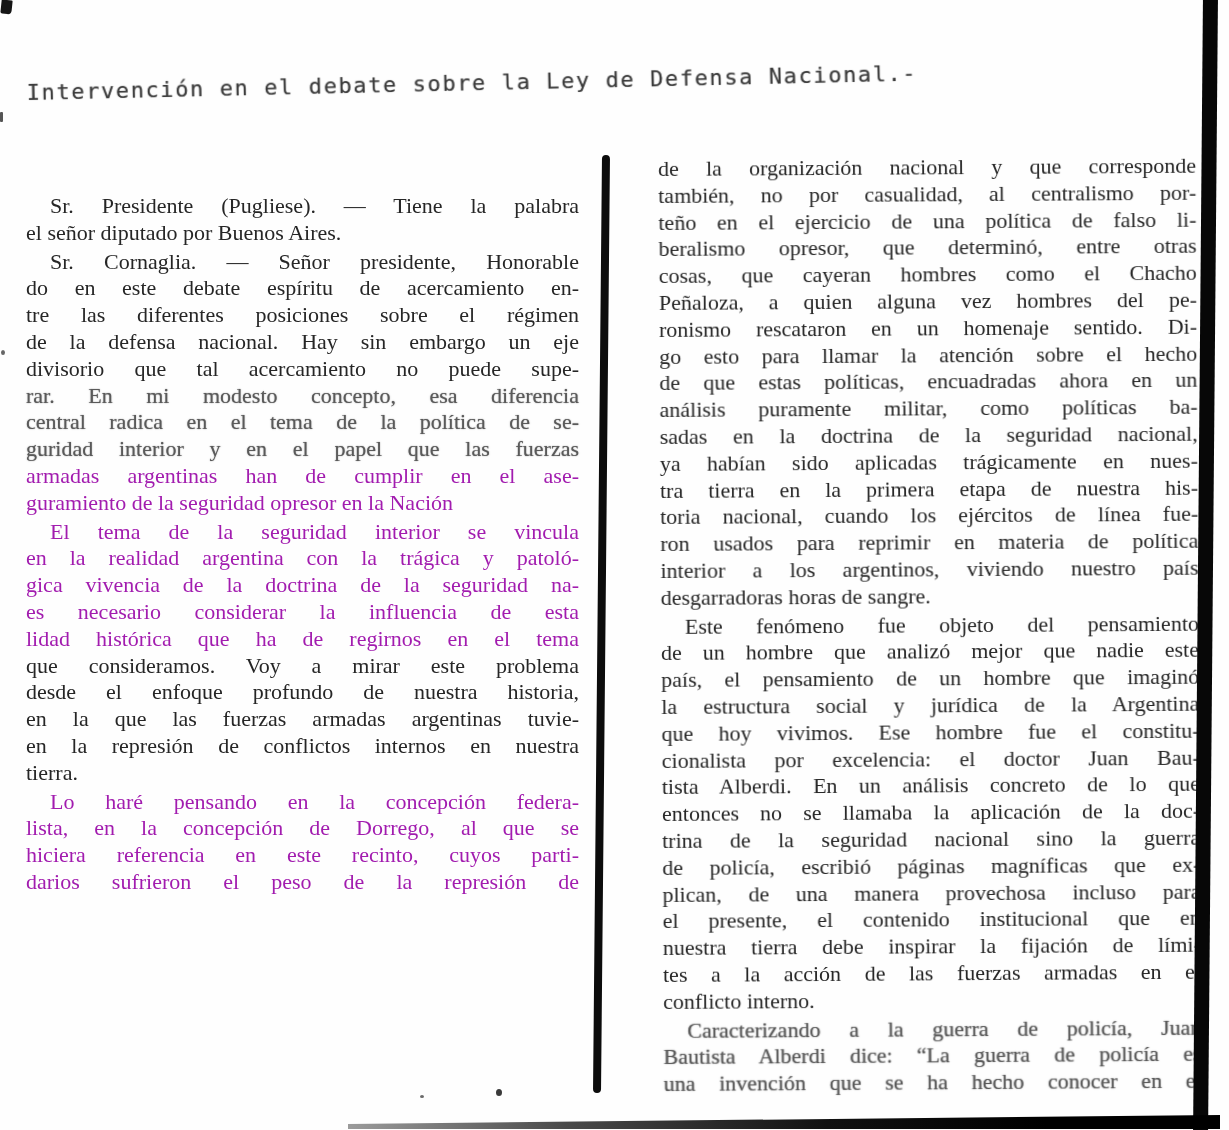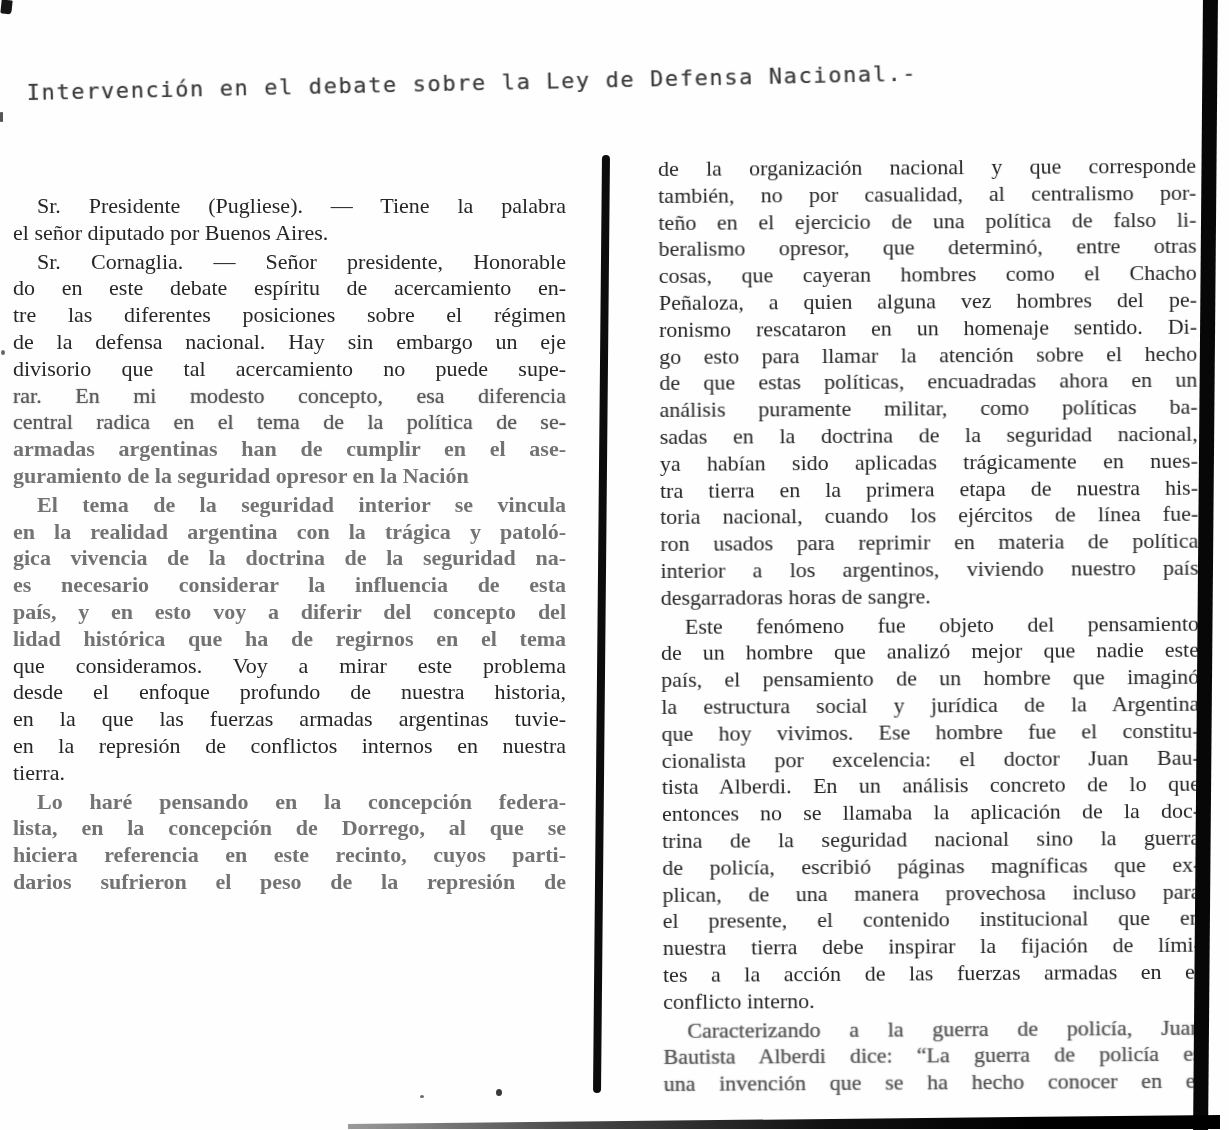--- a/index.html
+++ b/index.html
@@ -34,34 +34,34 @@
   }
 
   
   .col {
     position: absolute;
     font-size: 22px;
     line-height: 26.8px;
     color: #262626;
     filter: blur(.22px);
   }
-  .col-left  { left: 13px;  top: 193px; width: 553px; }
+  .col-left  { left: 26px;  top: 193px; width: 553px; }
   .col-right { left: 658px; top: 156px; width: 538px; transform: rotate(-0.35deg); transform-origin: top left; }
 
   .para { margin: 0; }
   .para + .para { margin-top: 2px; }
 
   .line {
     text-align: justify;
     text-align-last: justify;
     white-space: normal;
   }
   .line.end    { text-align-last: left; }
   .line.indent { text-indent: 24px; }
-  .line.bold   { font-weight: bold; color: #737373; }
+  .line.bold   { font-weight: normal; color: #a21caf; }
   .line.faint  { color: #5a5a5a; text-shadow: 0 0 1.3px rgba(90,90,90,.8); }
 
   
   .divider {
     position: absolute;
     left: 602px;
     top: 155px;
     width: 8px;
     height: 938px;
     background: #0c0c0c;
@@ -129,29 +129,29 @@
         <div class="line end">el señor diputado por Buenos Aires.</div>
       </div>
       <div class="para">
         <div class="line indent">Sr. Cornaglia. — Señor presidente, Honorable</div>
         <div class="line">do en este debate espíritu de acercamiento en-</div>
         <div class="line">tre las diferentes posiciones sobre el régimen</div>
         <div class="line">de la defensa nacional. Hay sin embargo un eje</div>
         <div class="line">divisorio que tal acercamiento no puede supe-</div>
         <div class="line faint">rar. En mi modesto concepto, esa diferencia</div>
         <div class="line faint">central radica en el tema de la política de se-</div>
+        <div class="line faint">guridad interior y en el papel que las fuerzas</div>
         <div class="line bold">armadas argentinas han de cumplir en el ase-</div>
         <div class="line end bold">guramiento de la seguridad opresor en la Nación</div>
       </div>
       <div class="para">
         <div class="line indent bold">El tema de la seguridad interior se vincula</div>
         <div class="line bold">en la realidad argentina con la trágica y patoló-</div>
         <div class="line bold">gica vivencia de la doctrina de la seguridad na-</div>
         <div class="line bold">es necesario considerar la influencia de esta</div>
-        <div class="line bold">país, y en esto voy a diferir del concepto del</div>
         <div class="line bold">lidad histórica que ha de regirnos en el tema</div>
         <div class="line">que consideramos. Voy a mirar este problema</div>
         <div class="line">desde el enfoque profundo de nuestra historia,</div>
         <div class="line">en la que las fuerzas armadas argentinas tuvie-</div>
         <div class="line">en la represión de conflictos internos en nuestra</div>
         <div class="line end">tierra.</div>
       </div>
       <div class="para">
         <div class="line indent bold">Lo haré pensando en la concepción federa-</div>
         <div class="line bold">lista, en la concepción de Dorrego, al que se</div>

